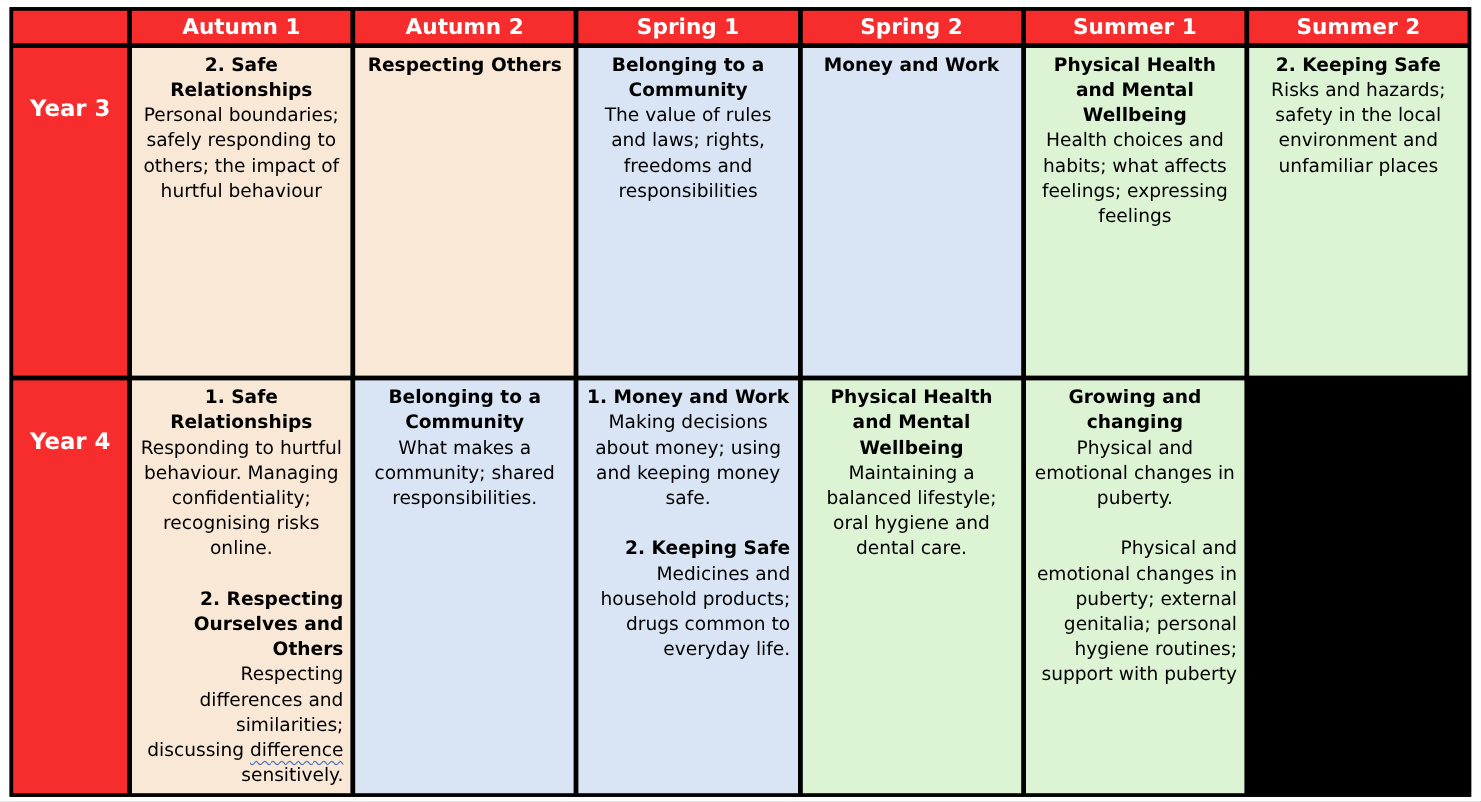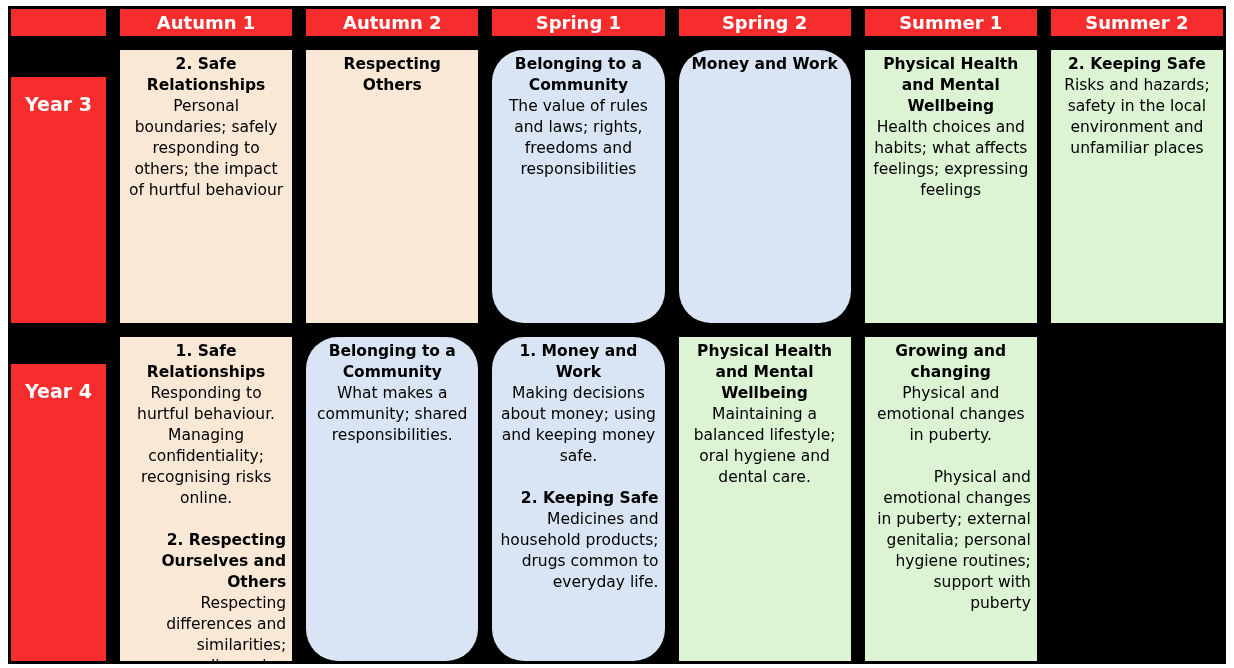--- a/index.html
+++ b/index.html
@@ -11,39 +11,39 @@
   }
   .page { position:absolute; left:0; top:0; width:1234px; height:668px; background:#ffffff; }
   .tbl {
     position:absolute; left:8px; top:6px;
     width:1218px; height:658px;
     display:grid;
     grid-template-columns:95px repeat(6,1fr);
     grid-template-rows:27px 273px 1fr;
     background:#000000;
     border:3px solid #000000;
-    gap:14px;
+    gap:4px;
   }
   .cell { overflow:hidden; }
   .red { background:#F72C2C; }
   .th {
     display:flex; align-items:center; justify-content:center;
     color:#ffffff; font-weight:bold; font-size:18px;
   }
   .yearcell {
     color:#ffffff; font-weight:bold; font-size:19px;
-    text-align:center; padding-top:16px;margin-top:27px;
+    text-align:center; padding-top:40px;
   }
   .bodycell {
     padding:4px 6px 4px 6px;
     font-size:15.5px; line-height:21px;
     text-align:center; color:#000000;
   }
   .col-autumn { background:#FAE8D6; }
-  .col-spring { background:#D9E5F4;border-radius:32px; }
+  .col-spring { background:#D9E5F4; }
   .col-summer { background:#DCF4D4; }
   .title { font-weight:bold; }
   .block + .block { margin-top:21px;text-align:right; }
   .wavy {
     text-decoration-line:underline;
     text-decoration-style:wavy;
     text-decoration-color:#4472C4;
     text-decoration-thickness:1px;
     text-underline-offset:3px;
   }

